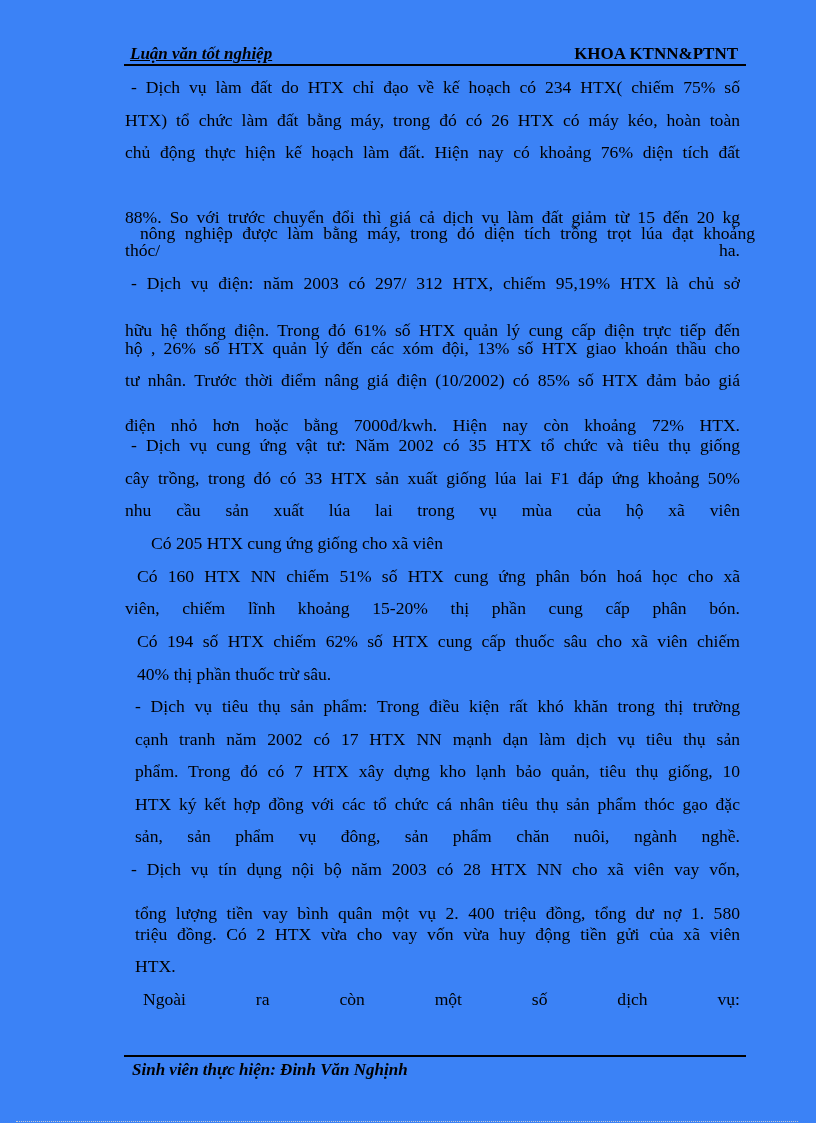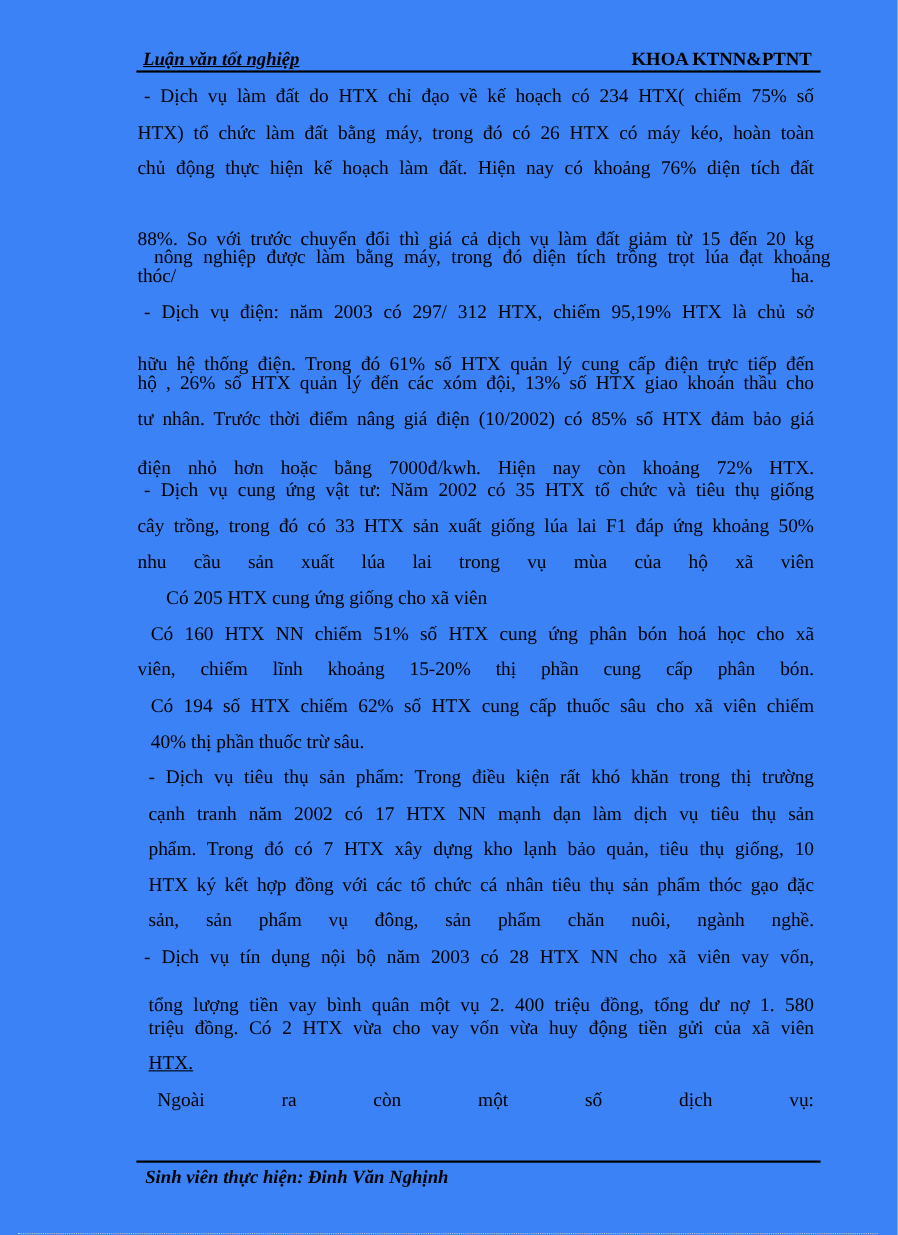--- a/index.html
+++ b/index.html
@@ -51,20 +51,20 @@
       <div class="line" style="top: 554px; left: 12px; width: 603px; white-space: normal; overflow: hidden;">Có 194 số HTX chiếm 62% số HTX cung cấp thuốc sâu cho xã viên chiếm</div>
       <div class="line nojust" style="top: 587px; left: 12px; width: 603px;">40% thị phần thuốc trừ sâu.</div>
       <div class="line" style="top: 619px; left: 10px; width: 605px; white-space: normal; overflow: hidden;"> - Dịch vụ tiêu thụ sản phẩm: Trong điều kiện rất khó khăn trong thị trường</div>
       <div class="line" style="top: 652px; left: 10px; width: 605px; white-space: normal; overflow: hidden;">cạnh tranh năm 2002 có 17 HTX NN mạnh dạn làm dịch vụ tiêu thụ sản</div>
       <div class="line" style="top: 684px; left: 10px; width: 605px; white-space: normal; overflow: hidden;">phẩm. Trong đó có 7 HTX xây dựng kho lạnh bảo quản, tiêu thụ giống, 10</div>
       <div class="line" style="top: 717px; left: 10px; width: 605px; white-space: normal; overflow: hidden;">HTX ký kết hợp đồng với các tổ chức cá nhân tiêu thụ sản phẩm thóc gạo đặc</div>
       <div class="line" style="top: 749px; left: 10px; width: 605px; white-space: normal; overflow: hidden;">sản, sản phẩm vụ đông, sản phẩm chăn nuôi, ngành nghề.</div>
       <div class="line" style="top: 782px; left: 6px; width: 609px; white-space: normal; overflow: hidden;"> - Dịch vụ tín dụng nội bộ năm 2003 có 28 HTX NN cho xã viên vay vốn,</div>
       <div class="line" style="top: 814px; left: 10px; width: 605px; white-space: normal; overflow: hidden; margin-top: 12px;">tổng lượng tiền vay bình quân một vụ 2. 400 triệu đồng, tổng dư nợ 1. 580</div>
       <div class="line" style="top: 847px; left: 10px; width: 605px; white-space: normal; overflow: hidden;">triệu đồng. Có 2 HTX vừa cho vay vốn vừa huy động tiền gửi của xã viên</div>
-      <div class="line nojust" style="top: 879px; left: 10px; width: 605px; text-decoration: underline;">HTX.</div>
+      <div class="line nojust" style="top: 879px; left: 10px; width: 605px;">HTX.</div>
       <div class="line" style="top: 912px; left: 18px; width: 597px; white-space: normal; overflow: hidden;">Ngoài ra còn một số dịch vụ:</div>
     </div>
 
   <div class="footer-rule"></div>
   <div class="footer-text">Sinh viên thực hiện: Đinh Văn Nghịnh</div>
   <div class="page-edge"></div>
 </div>
 
 </body></html>

